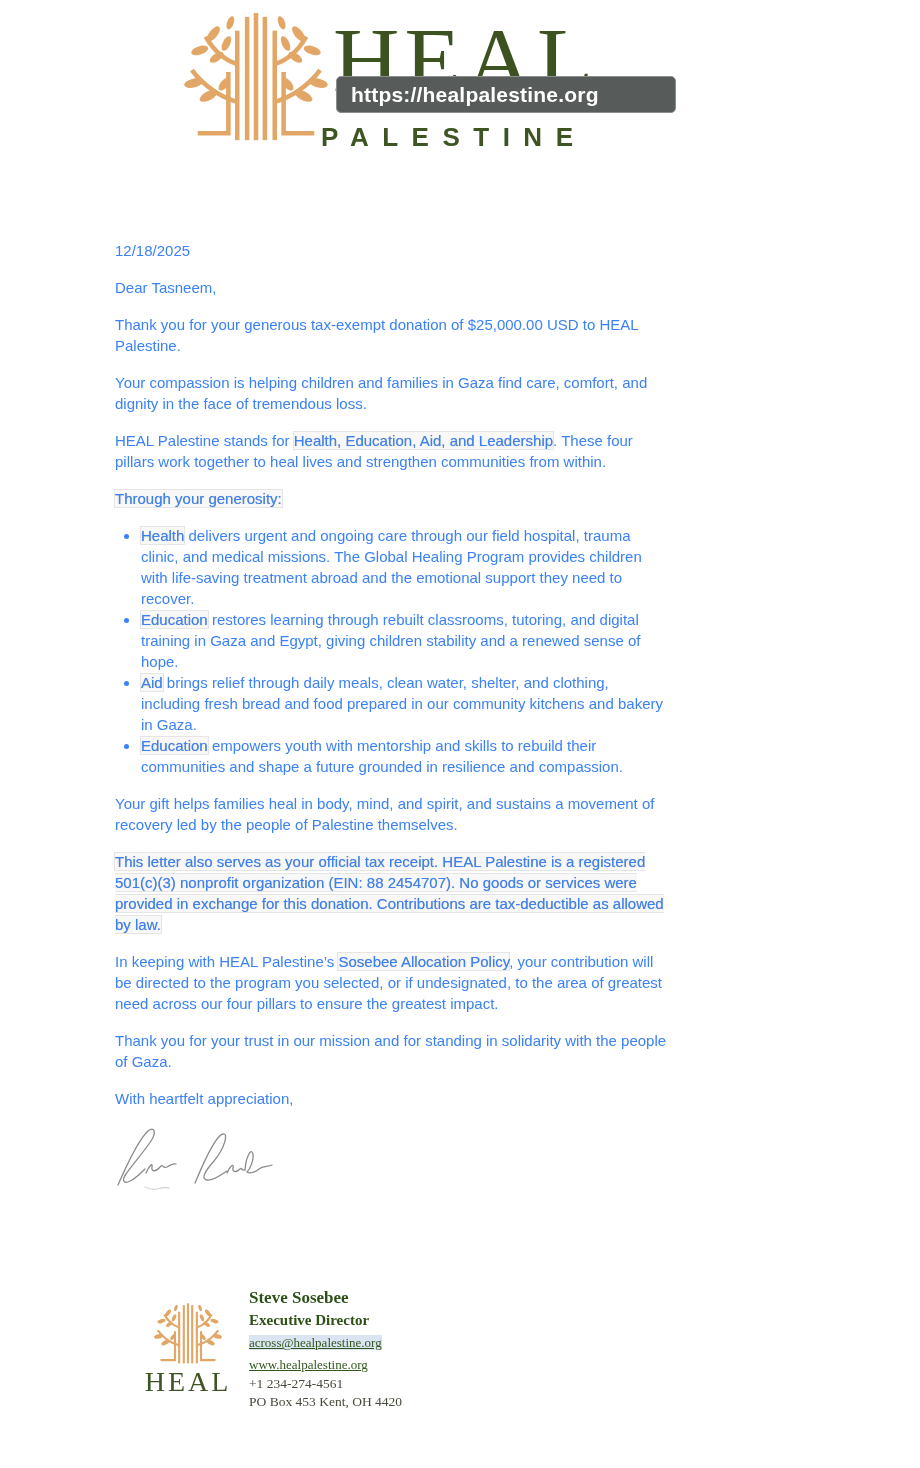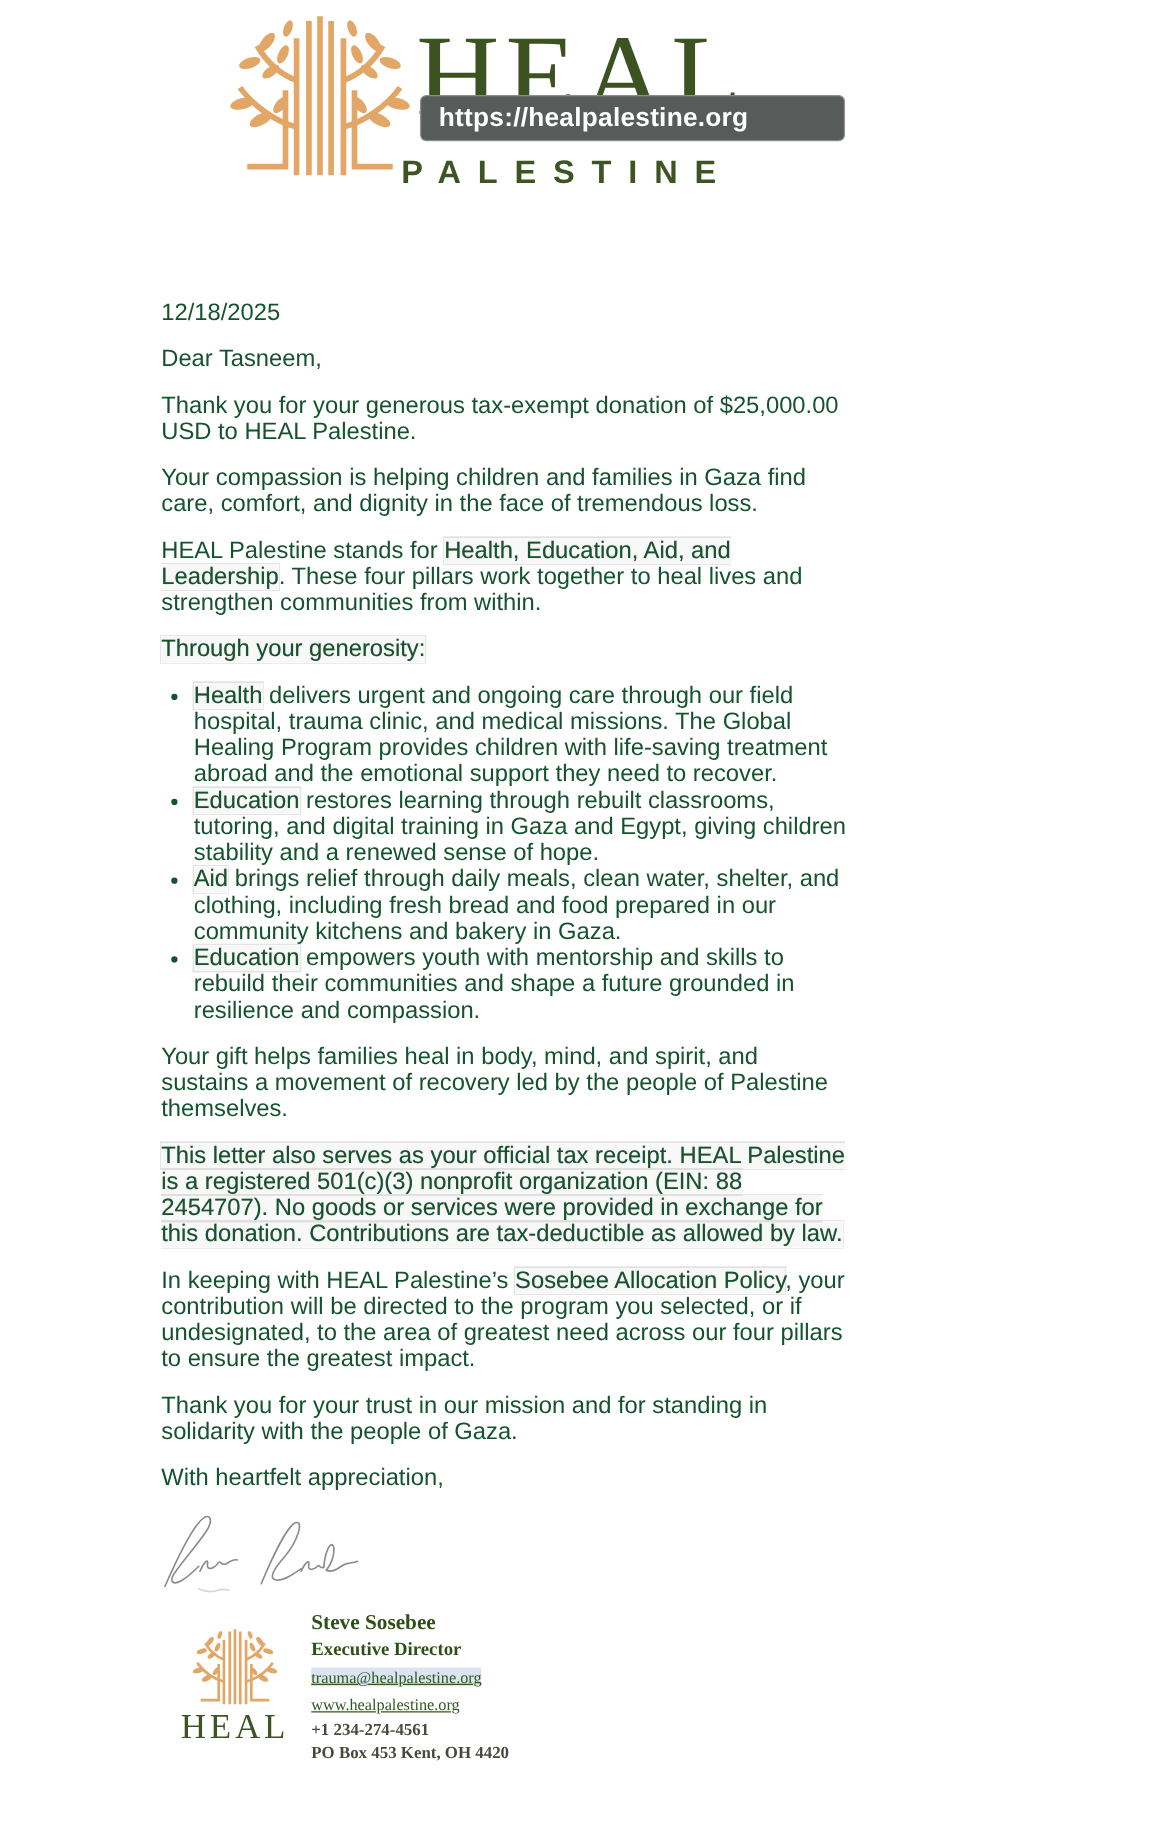--- a/index.html
+++ b/index.html
@@ -20,22 +20,22 @@
     font-size:26px;font-weight:700;letter-spacing:13.5px;color:#3d5523;white-space:nowrap;
   }
   .url-tooltip{
     position:absolute;left:336px;top:76px;width:340px;height:37px;box-sizing:border-box;
     background:#575b5a;border:1px solid #8a8e8d;border-radius:5px;
     color:#ffffff;font-size:21px;font-weight:600;letter-spacing:.2px;
     display:flex;align-items:center;padding-left:14px;z-index:5;
   }
   
   .letter{
-    position:absolute;left:129px;top:240px;width:552px;
-    font-size:19px;line-height:21px;color:#14532d;
+    position:absolute;left:115px;top:240px;width:552px;
+    font-size:15px;line-height:21px;color:#3b82f6;
   }
   .letter p{margin:0 0 16px;}
   ul.pillars{margin:0 0 16px;padding-left:25px;list-style:disc;}
   ul.pillars li{margin:0;padding-left:1px;}
   .hl{
     text-shadow:0 0 .7px rgba(80,80,80,.5);
     background:rgba(150,150,150,.07);
     box-shadow:0 0 0 1px rgba(160,160,160,.28);
   }
   .signature-svg{display:block;margin-top:8px;}
@@ -46,21 +46,21 @@
   .footer-logo-word{
     font-family:"Liberation Serif","DejaVu Serif",serif;
     font-size:28px;color:#3e5424;letter-spacing:3px;line-height:1;margin-top:0;
   }
   .footer-text{margin-left:6px;font-family:"Liberation Serif","DejaVu Serif",serif;color:#2d5016;}
   .footer-name{font-size:17px;font-weight:700;line-height:1.2;}
   .footer-title{font-size:15px;font-weight:700;margin-top:4px;}
   .footer-link-row{margin-top:4px;line-height:1.1;}
   .footer-link{font-size:13px;color:#31571f;text-decoration:underline;}
   .footer-link.email{background:rgba(150,180,215,.35);}
-  .footer-line{font-size:13.5px;color:#454b3b;margin-top:4px;line-height:1.1;font-weight:bold;}
+  .footer-line{font-size:13.5px;color:#454b3b;margin-top:4px;line-height:1.1;}
 </style>
 </head>
 <body>
 
 <svg width="0" height="0" style="position:absolute" aria-hidden="true">
   <defs>
     <g id="tree-sym">
       <g fill="none" stroke="#E2A767" stroke-width="4.6">
         <line x1="64" y1="6" x2="64" y2="131"></line>
         <line x1="73" y1="2" x2="73" y2="131"></line>
@@ -140,18 +140,18 @@
 <div class="footer">
   <div class="footer-logo">
     <svg viewBox="0 0 146 140">
         <use href="#tree-sym"></use>
       </svg>
     <div class="footer-logo-word">HEAL</div>
   </div>
   <div class="footer-text">
     <div class="footer-name">Steve Sosebee</div>
     <div class="footer-title">Executive Director</div>
-    <div class="footer-link-row"><a class="footer-link email">trauma@healpalestine.org</a></div>
+    <div class="footer-link-row"><a class="footer-link email">across@healpalestine.org</a></div>
     <div class="footer-link-row"><a class="footer-link">www.healpalestine.org</a></div>
     <div class="footer-line">+1 234-274-4561</div>
     <div class="footer-line">PO Box 453 Kent, OH 4420</div>
   </div>
 </div>
 
 </body></html>

